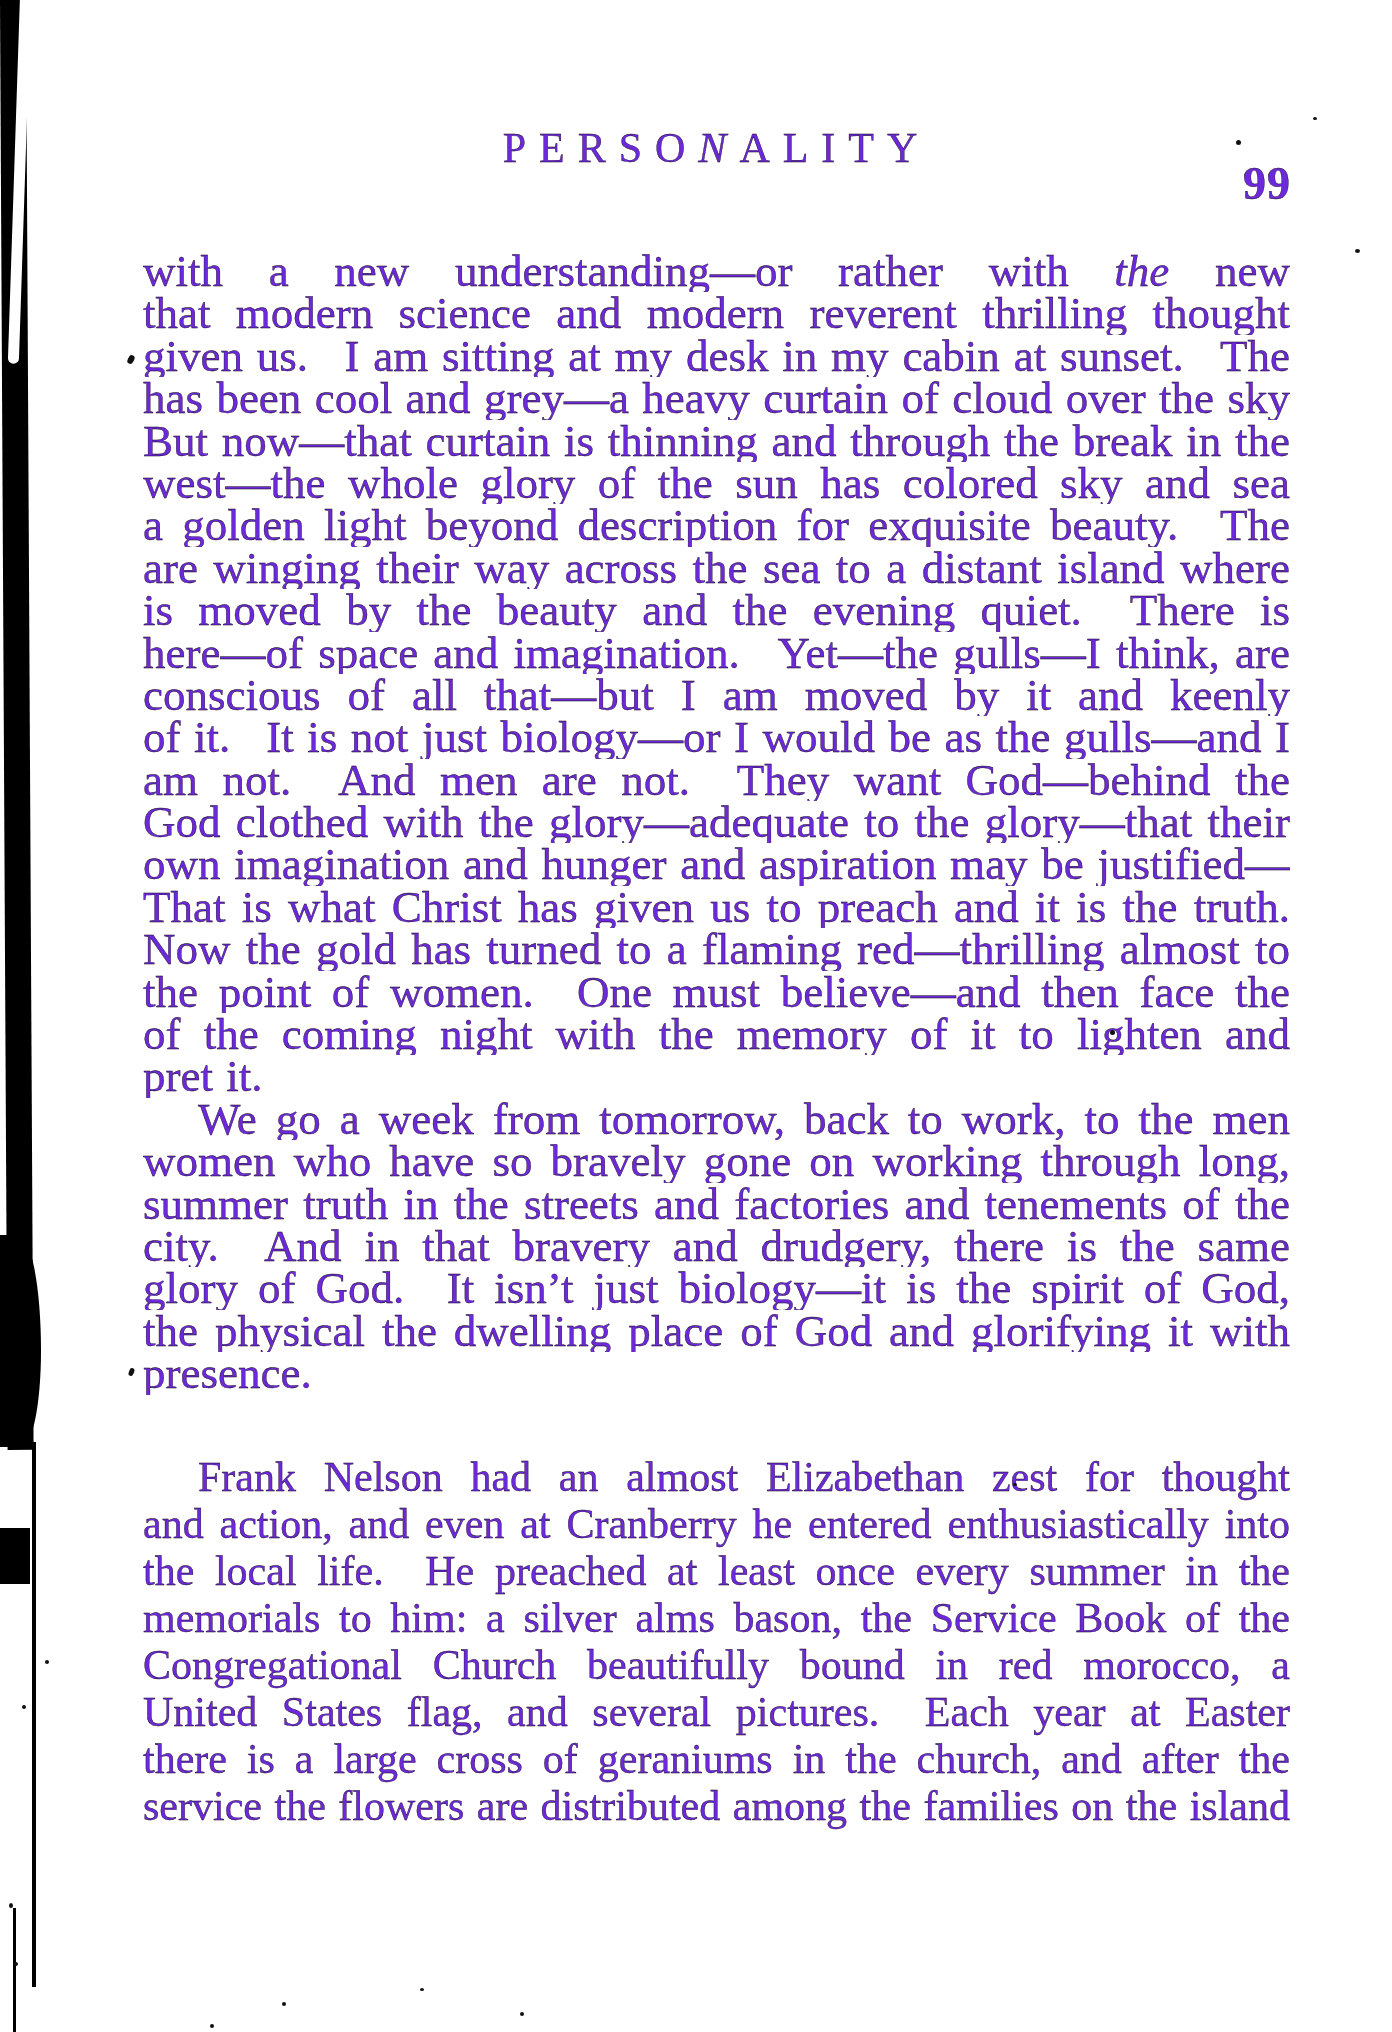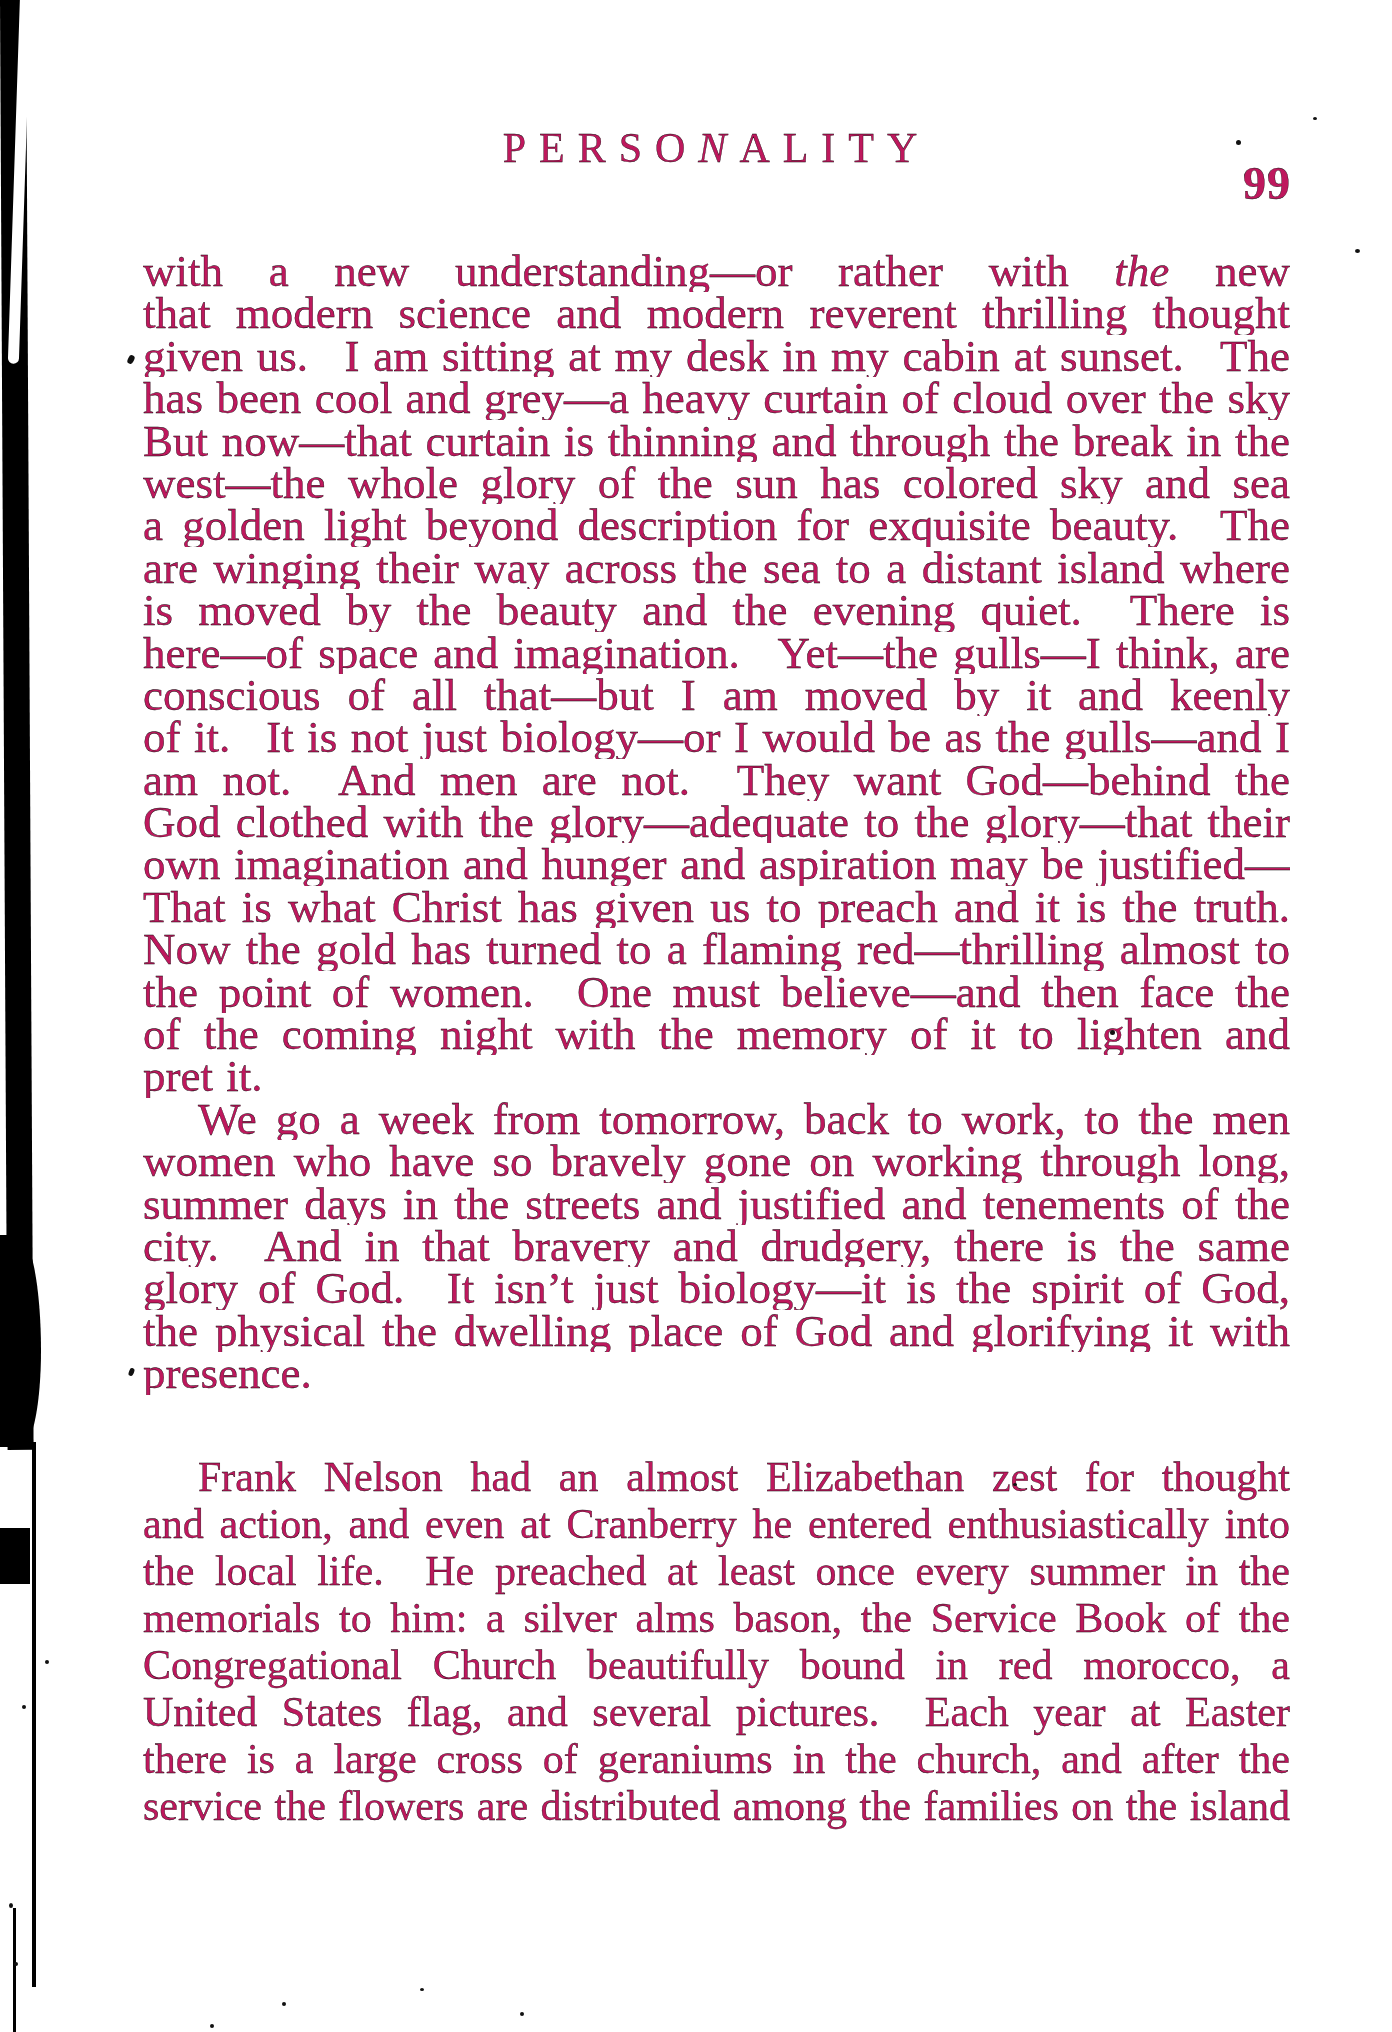--- a/index.html
+++ b/index.html
@@ -2,21 +2,21 @@
 <html><head>
 <meta charset="utf-8">
 <style>
   html,body{margin:0;padding:0;background:#e8e8e8;}
   #page{
     position:relative;
     width:1392px;height:2032px;
     background:#ffffff;
     overflow:hidden;
     font-family:"Liberation Serif", serif;
-    color:#be185d;
+    color:#6d28d9;
     -webkit-text-stroke:0.35px #070707;
   }
   
   #running-header{
     position:absolute;left:143px;top:124px;width:1147px;
     text-align:center;
     font-size:42px;letter-spacing:13px;
     white-space:nowrap;
   }
   #running-header .hdr-n{font-style:italic;}
@@ -84,21 +84,21 @@
           <div class="line">own imagination and hunger and aspiration may be justified—</div>
           <div class="line">That is what Christ has given us to preach and it is the truth.</div>
           <div class="line">Now the gold has turned to a flaming red—thrilling almost to</div>
           <div class="line">the point of women.  One must believe—and then face the chill grey</div>
           <div class="line">of the coming night with the memory of it to lighten and inter-</div>
           <div class="line flush-left">pret it.</div>
         </div>
         <div class="para quote indent">
           <div class="line">We go a week from tomorrow, back to work, to the men and</div>
           <div class="line">women who have so bravely gone on working through long, hot</div>
-          <div class="line">summer days in the streets and justified and tenements of the</div>
+          <div class="line">summer truth in the streets and factories and tenements of the</div>
           <div class="line">city.  And in that bravery and drudgery, there is the same flaming</div>
           <div class="line">glory of God.  It isn’t just biology—it is the spirit of God, making</div>
           <div class="line">the physical the dwelling place of God and glorifying it with His</div>
           <div class="line flush-left">presence.</div>
         </div>
       </div>
     <div id="main-block">
         <div class="para main-para indent">
           <div class="line">Frank Nelson had an almost Elizabethan zest for thought</div>
           <div class="line">and action, and even at Cranberry he entered enthusiastically into</div>

